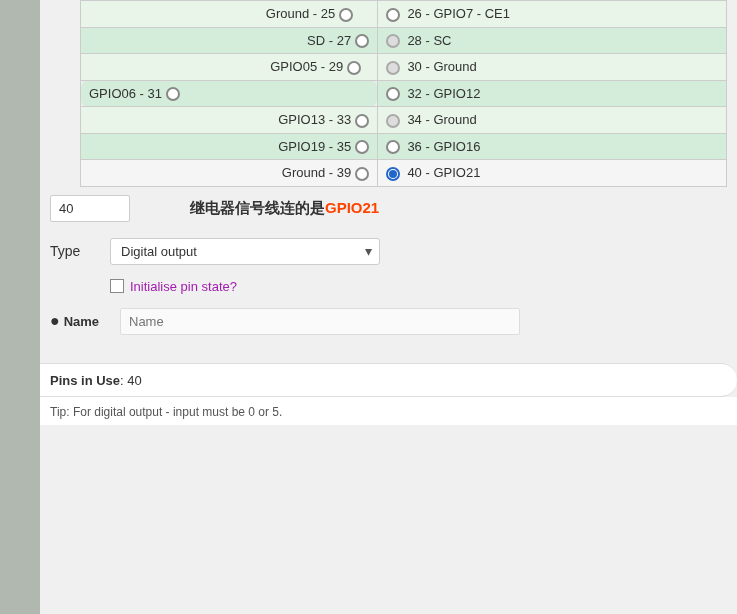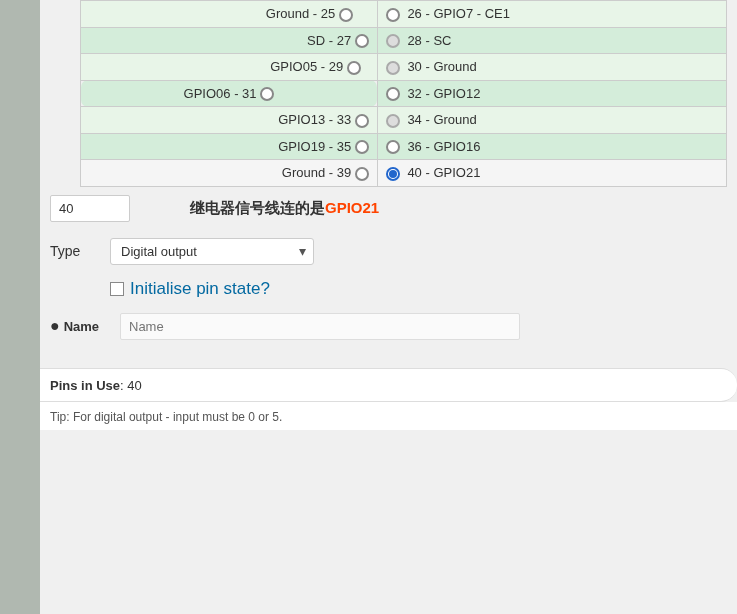--- a/index.html
+++ b/index.html
@@ -140,21 +140,21 @@
       min-width: 40px;
     }
 
     .type-dropdown {
       border: 1px solid #ccc;
       background: white;
       padding: 5px 30px 5px 10px;
       font-size: 13px;
       color: #333;
       border-radius: 3px;
-      width: 204px;
+      width: 270px;
       appearance: none;
       position: relative;
     }
 
     .dropdown-wrapper {
       position: relative;
       display: inline-block;
     }
 
     .dropdown-wrapper::after {
@@ -178,22 +178,22 @@
     .checkbox-box {
       width: 14px;
       height: 14px;
       border: 1px solid #888;
       background: white;
       display: inline-block;
       margin-right: 6px;
     }
 
     .checkbox-label {
-      font-size: 17px;
-      color: #0369a1;
+      font-size: 13px;
+      color: #a21caf;
     }
 
     
     .name-section {
       display: flex;
       align-items: center;
       margin: 8px 20px 8px 50px;
     }
 
     .name-label-wrapper {
@@ -281,21 +281,21 @@
           </tr>
           <tr style="background: rgb(212, 237, 218);">
             <td class="left-cell" style="text-align: right; padding-right: 4px;">SD - 27 <span class="radio-btn"></span></td>
             <td class="right-cell"><span class="radio-btn dimmed"></span> 28 - SC</td>
           </tr>
           <tr style="background: rgb(232, 245, 232);">
             <td class="left-cell" style="text-align: right; padding-right: 12px;">GPIO05 - 29 <span class="radio-btn"></span></td>
             <td class="right-cell"><span class="radio-btn dimmed"></span> 30 - Ground</td>
           </tr>
           <tr style="background: rgb(212, 237, 218);">
-            <td class="left-cell" style="text-align: center; padding-right: 4px; border-radius: 7px;">GPIO06 - 31 <span class="radio-btn"></span></td>
+            <td class="left-cell" style="text-align: left; padding-right: 4px; border-radius: 7px;">GPIO06 - 31 <span class="radio-btn"></span></td>
             <td class="right-cell"><span class="radio-btn "></span> 32 - GPIO12</td>
           </tr>
           <tr style="background: rgb(232, 245, 232);">
             <td class="left-cell" style="text-align: right; padding-right: 4px;">GPIO13 - 33 <span class="radio-btn"></span></td>
             <td class="right-cell"><span class="radio-btn dimmed"></span> 34 - Ground</td>
           </tr>
           <tr style="background: rgb(212, 237, 218);">
             <td class="left-cell" style="text-align: right; padding-right: 4px;">GPIO19 - 35 <span class="radio-btn"></span></td>
             <td class="right-cell"><span class="radio-btn "></span> 36 - GPIO16</td>
           </tr>

